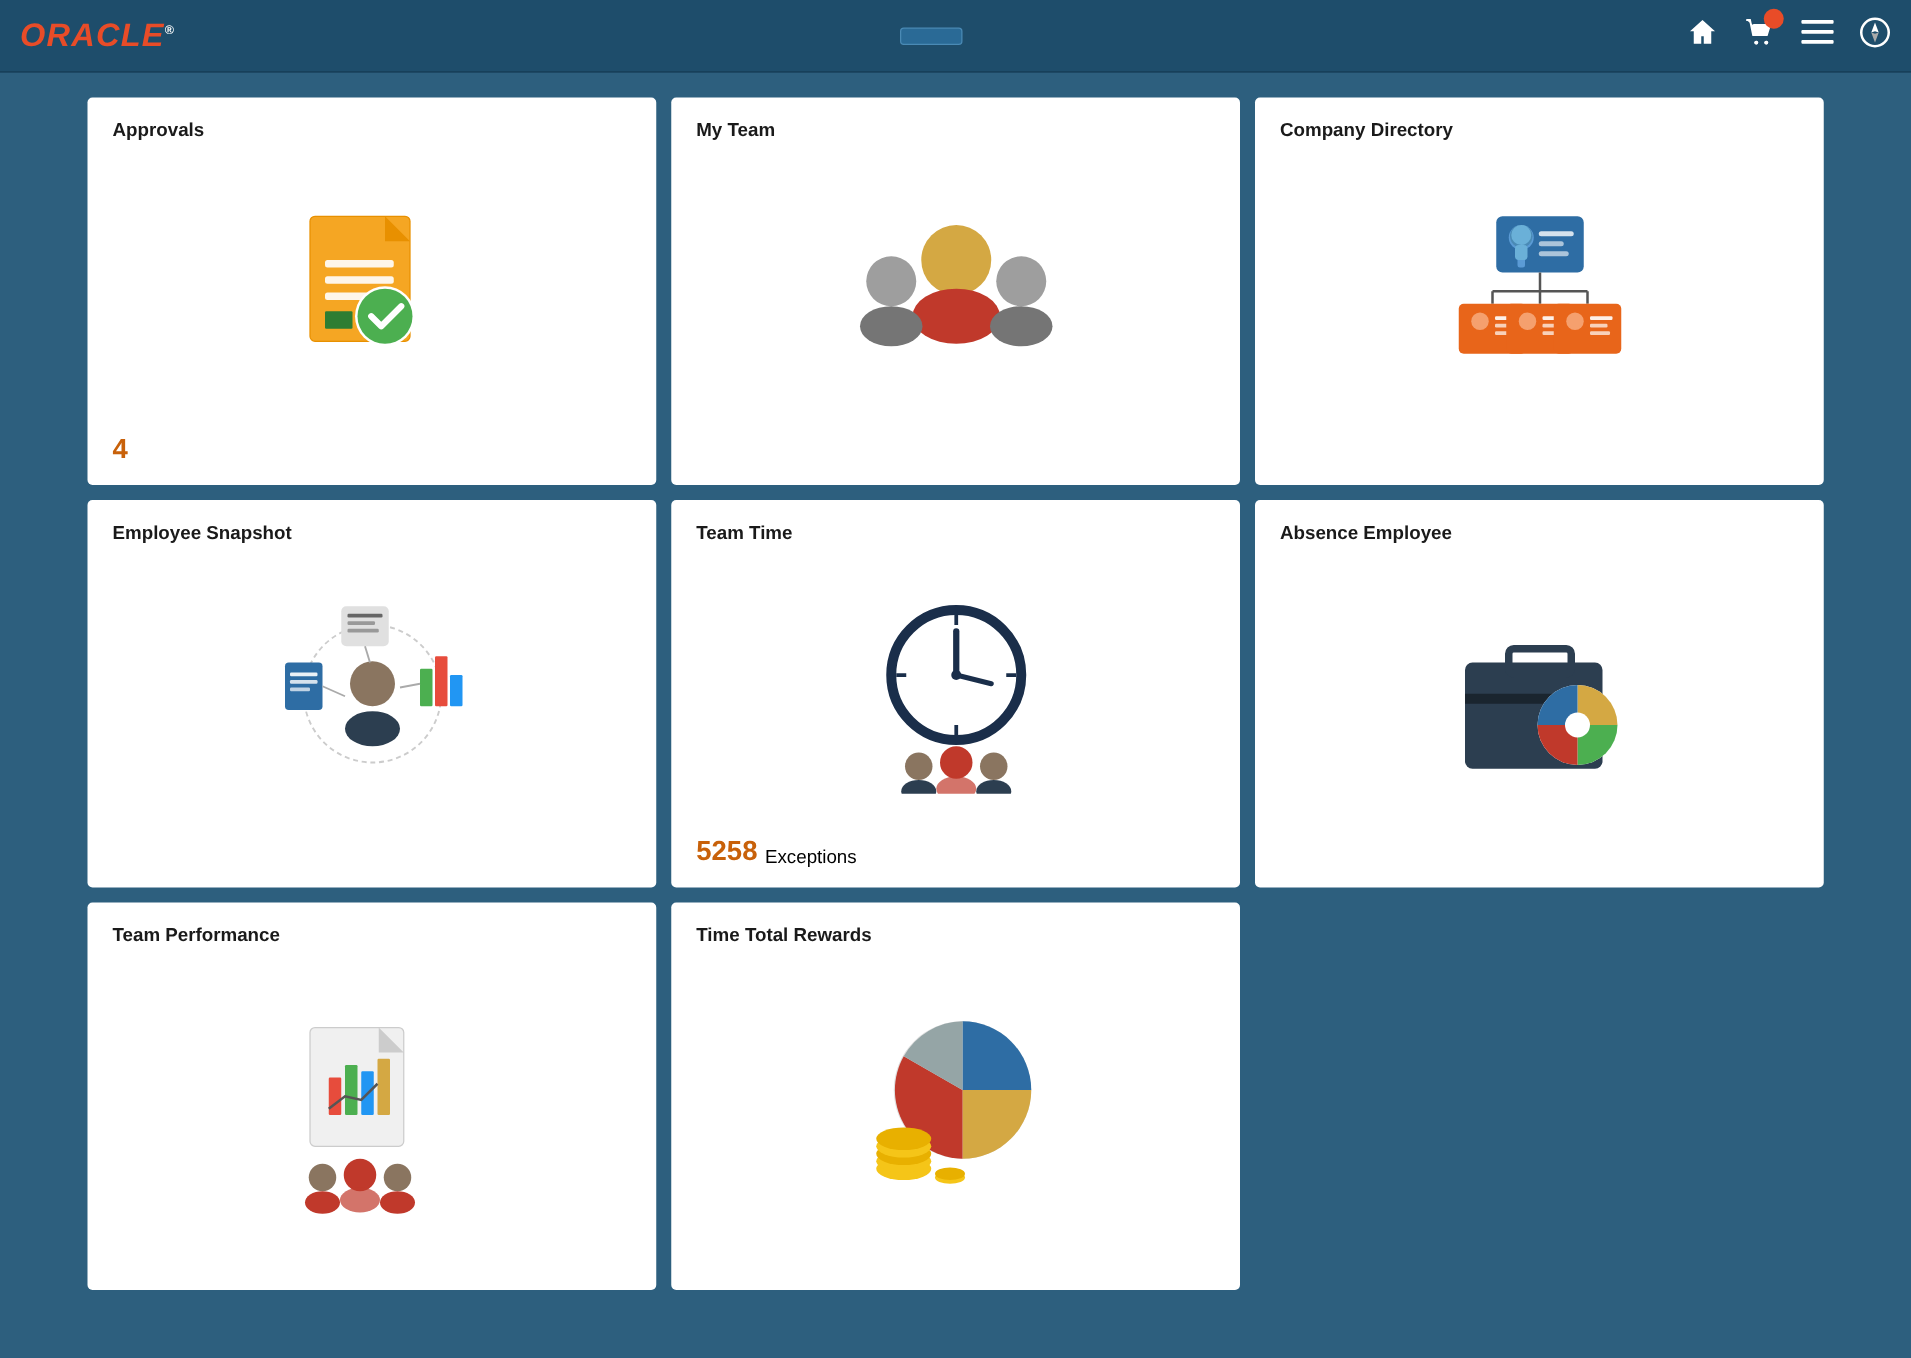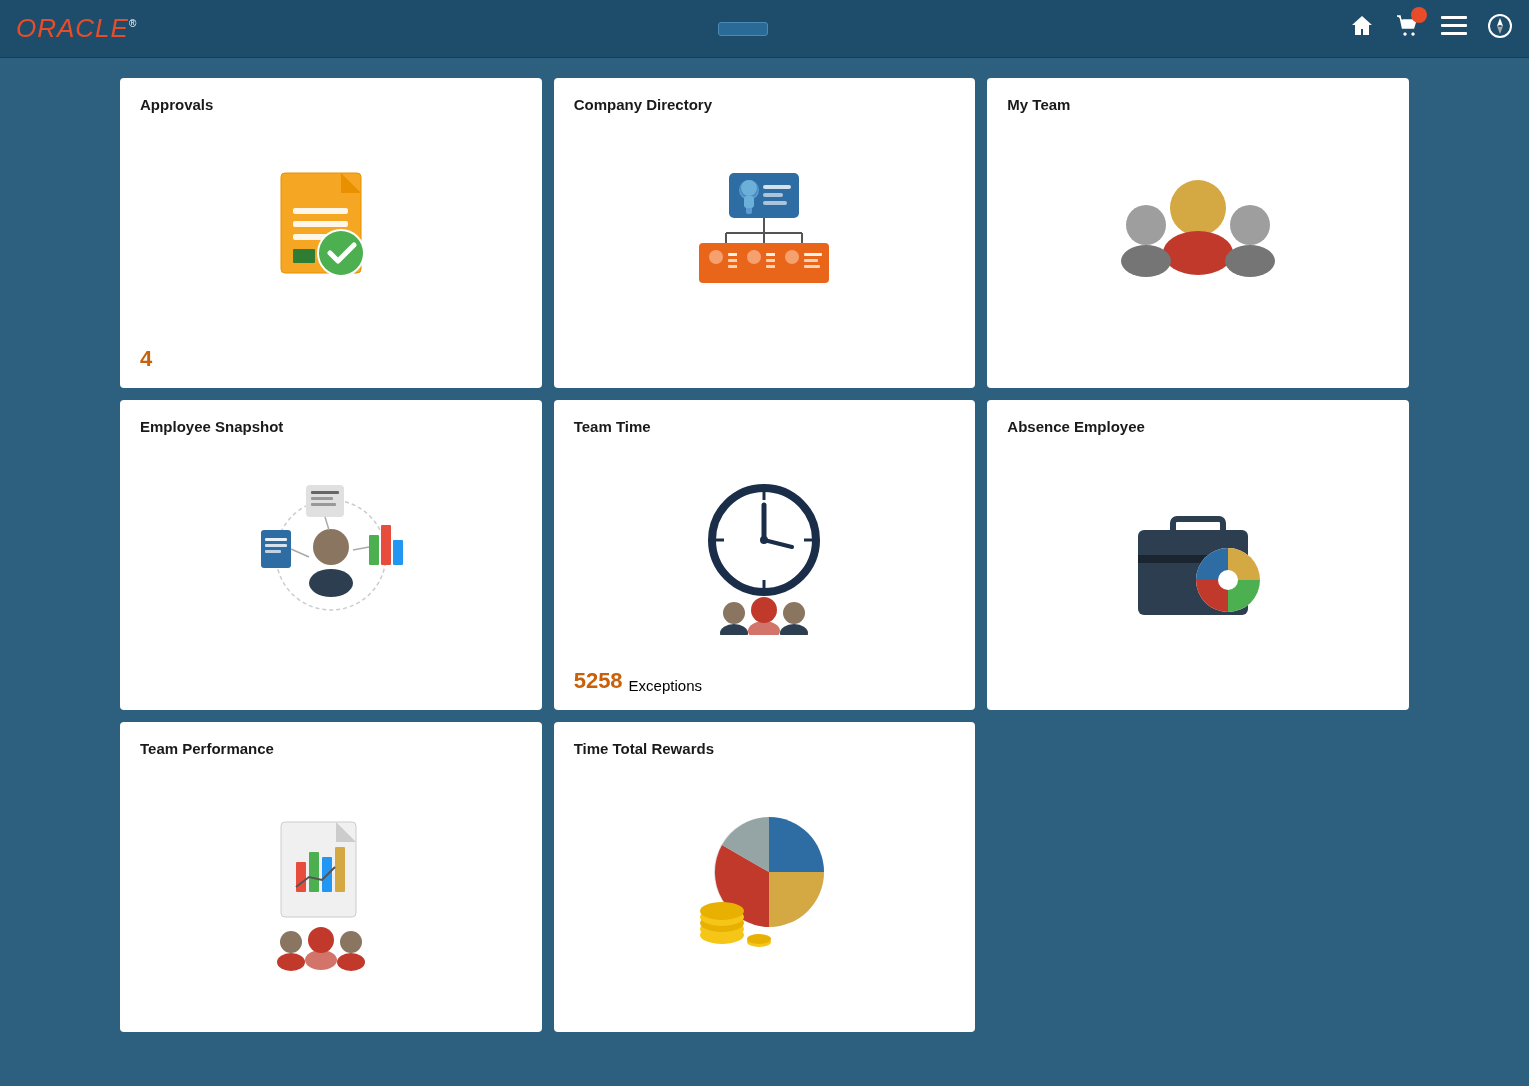--- a/index.html
+++ b/index.html
@@ -20,21 +20,21 @@
       padding: 0 16px;
       border-bottom: 1px solid #163d55;
     }
     .header-left {
       display: flex;
       align-items: center;
     }
     .oracle-logo {
       color: white;
       font-size: 26px;
-      font-weight: normal;
+      font-weight: bold;
       letter-spacing: 1px;
       font-style: italic;
       text-align: right;
     }
     .oracle-logo span {
       color: #e84c28;
     }
     .header-center {
       display: flex;
       align-items: center;
@@ -79,21 +79,21 @@
       height: 16px;
       font-size: 10px;
       display: flex;
       align-items: center;
       justify-content: center;
       font-weight: bold;
     }
 
     
     .main-content {
-      padding: 20px 120px;
+      padding: 20px 70px;
     }
 
     
     .tile-grid {
       display: grid;
       grid-template-columns: repeat(3, 1fr);
       gap: 12px;
     }
 
     .tile {
@@ -211,20 +211,40 @@
 
         <rect x="42" y="96" width="22" height="14" rx="1" fill="#2e7d32"></rect>
       </svg>
     </div>
     <div class="tile-footer">
       <span class="tile-count">4</span>
 
     </div>
   </div>
       <div class="tile">
+    <div class="tile-title">My Team</div>
+    <div class="tile-icon-area">
+      <svg viewBox="0 0 160 160" width="160" height="160" xmlns="http://www.w3.org/2000/svg">
+
+        <circle cx="80" cy="55" r="28" fill="#d4a843"></circle>
+        <ellipse cx="80" cy="100" rx="35" ry="22" fill="#c0392b"></ellipse>
+
+        <circle cx="28" cy="72" r="20" fill="#9e9e9e"></circle>
+        <ellipse cx="28" cy="108" rx="25" ry="16" fill="#757575"></ellipse>
+
+        <circle cx="132" cy="72" r="20" fill="#9e9e9e"></circle>
+        <ellipse cx="132" cy="108" rx="25" ry="16" fill="#757575"></ellipse>
+      </svg>
+    </div>
+    <div class="tile-footer">
+      
+      
+    </div>
+  </div>
+      <div class="tile">
     <div class="tile-title">Company Directory</div>
     <div class="tile-icon-area">
       <svg viewBox="0 0 160 160" width="160" height="160" xmlns="http://www.w3.org/2000/svg">
 
         <rect x="45" y="20" width="70" height="45" rx="5" fill="#2e6da4"></rect>
         <circle cx="65" cy="37" r="10" fill="#5b9bd5"></circle>
         <rect x="62" cy="47" y="47" width="6" height="14" rx="2" fill="#5b9bd5"></rect>
         <circle cx="65" cy="36" r="9" fill="#4a8ab5"></circle>
 
         <circle cx="65" cy="35" r="8" fill="#6ab0d8"></circle>
@@ -250,40 +270,20 @@
         <circle cx="70" cy="104" r="7" fill="#f5a06e"></circle>
         <rect x="82" y="100" width="18" height="3" rx="1" fill="white" opacity="0.9"></rect>
         <rect x="82" y="106" width="14" height="3" rx="1" fill="white" opacity="0.7"></rect>
         <rect x="82" y="112" width="16" height="3" rx="1" fill="white" opacity="0.7"></rect>
 
         <rect x="91" y="90" width="54" height="40" rx="4" fill="#e8651a"></rect>
         <circle cx="108" cy="104" r="7" fill="#f5a06e"></circle>
         <rect x="120" y="100" width="18" height="3" rx="1" fill="white" opacity="0.9"></rect>
         <rect x="120" y="106" width="14" height="3" rx="1" fill="white" opacity="0.7"></rect>
         <rect x="120" y="112" width="16" height="3" rx="1" fill="white" opacity="0.7"></rect>
-      </svg>
-    </div>
-    <div class="tile-footer">
-      
-      
-    </div>
-  </div>
-      <div class="tile">
-    <div class="tile-title">My Team</div>
-    <div class="tile-icon-area">
-      <svg viewBox="0 0 160 160" width="160" height="160" xmlns="http://www.w3.org/2000/svg">
-
-        <circle cx="80" cy="55" r="28" fill="#d4a843"></circle>
-        <ellipse cx="80" cy="100" rx="35" ry="22" fill="#c0392b"></ellipse>
-
-        <circle cx="28" cy="72" r="20" fill="#9e9e9e"></circle>
-        <ellipse cx="28" cy="108" rx="25" ry="16" fill="#757575"></ellipse>
-
-        <circle cx="132" cy="72" r="20" fill="#9e9e9e"></circle>
-        <ellipse cx="132" cy="108" rx="25" ry="16" fill="#757575"></ellipse>
       </svg>
     </div>
     <div class="tile-footer">
       
       
     </div>
   </div>
       <div class="tile">
     <div class="tile-title">Employee Snapshot</div>
     <div class="tile-icon-area">

